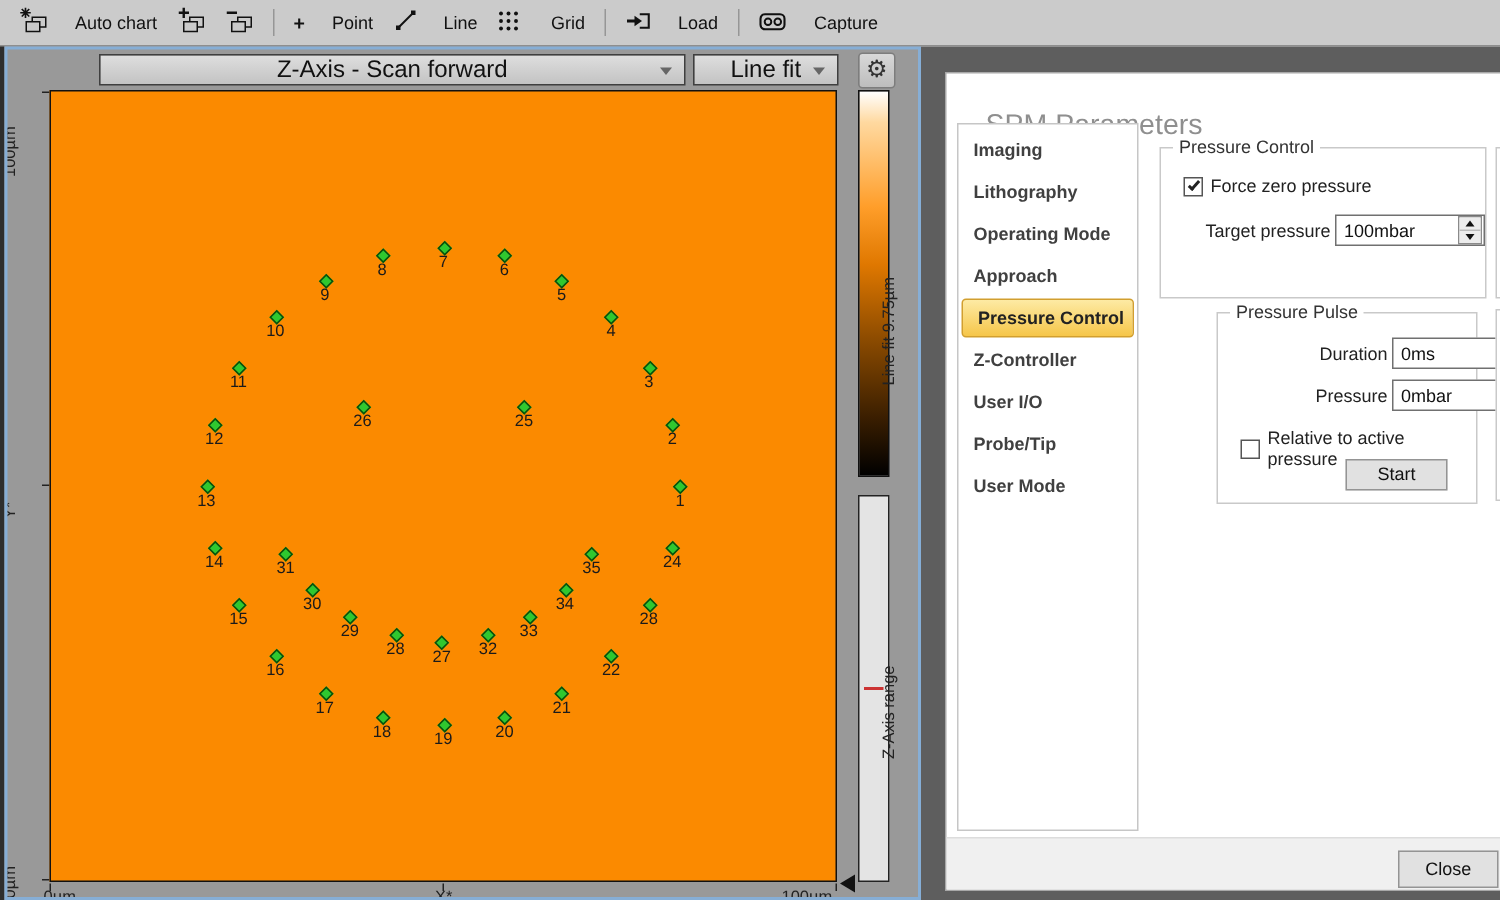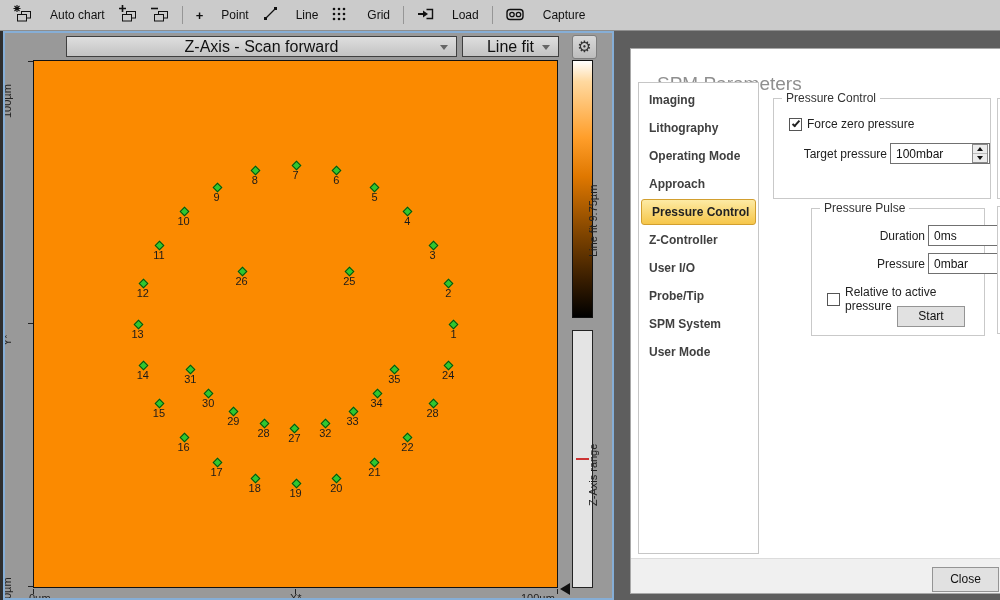--- a/index.html
+++ b/index.html
@@ -361,21 +361,20 @@
   <div class="dlg-title">SPM Parameters</div>
   <div class="menu">
       <div class="menu-item">Imaging</div>
       <div class="menu-item">Lithography</div>
       <div class="menu-item">Operating Mode</div>
       <div class="menu-item">Approach</div>
       <div class="menu-item selected">Pressure Control</div>
       <div class="menu-item">Z-Controller</div>
       <div class="menu-item">User I/O</div>
       <div class="menu-item">Probe/Tip</div>
-      <div class="menu-item">SPM System</div>
       <div class="menu-item">User Mode</div>
     </div>
 
   <div class="grp" style="left:142px; top:49px; width:218px; height:101px;">
     <span class="legend">Pressure Control</span>
     <div class="cbrow" style="left:15px; top:18px;">
       <span class="cbox">
           <span class="chk"></span>
         </span>
       <span>Force zero pressure</span>

